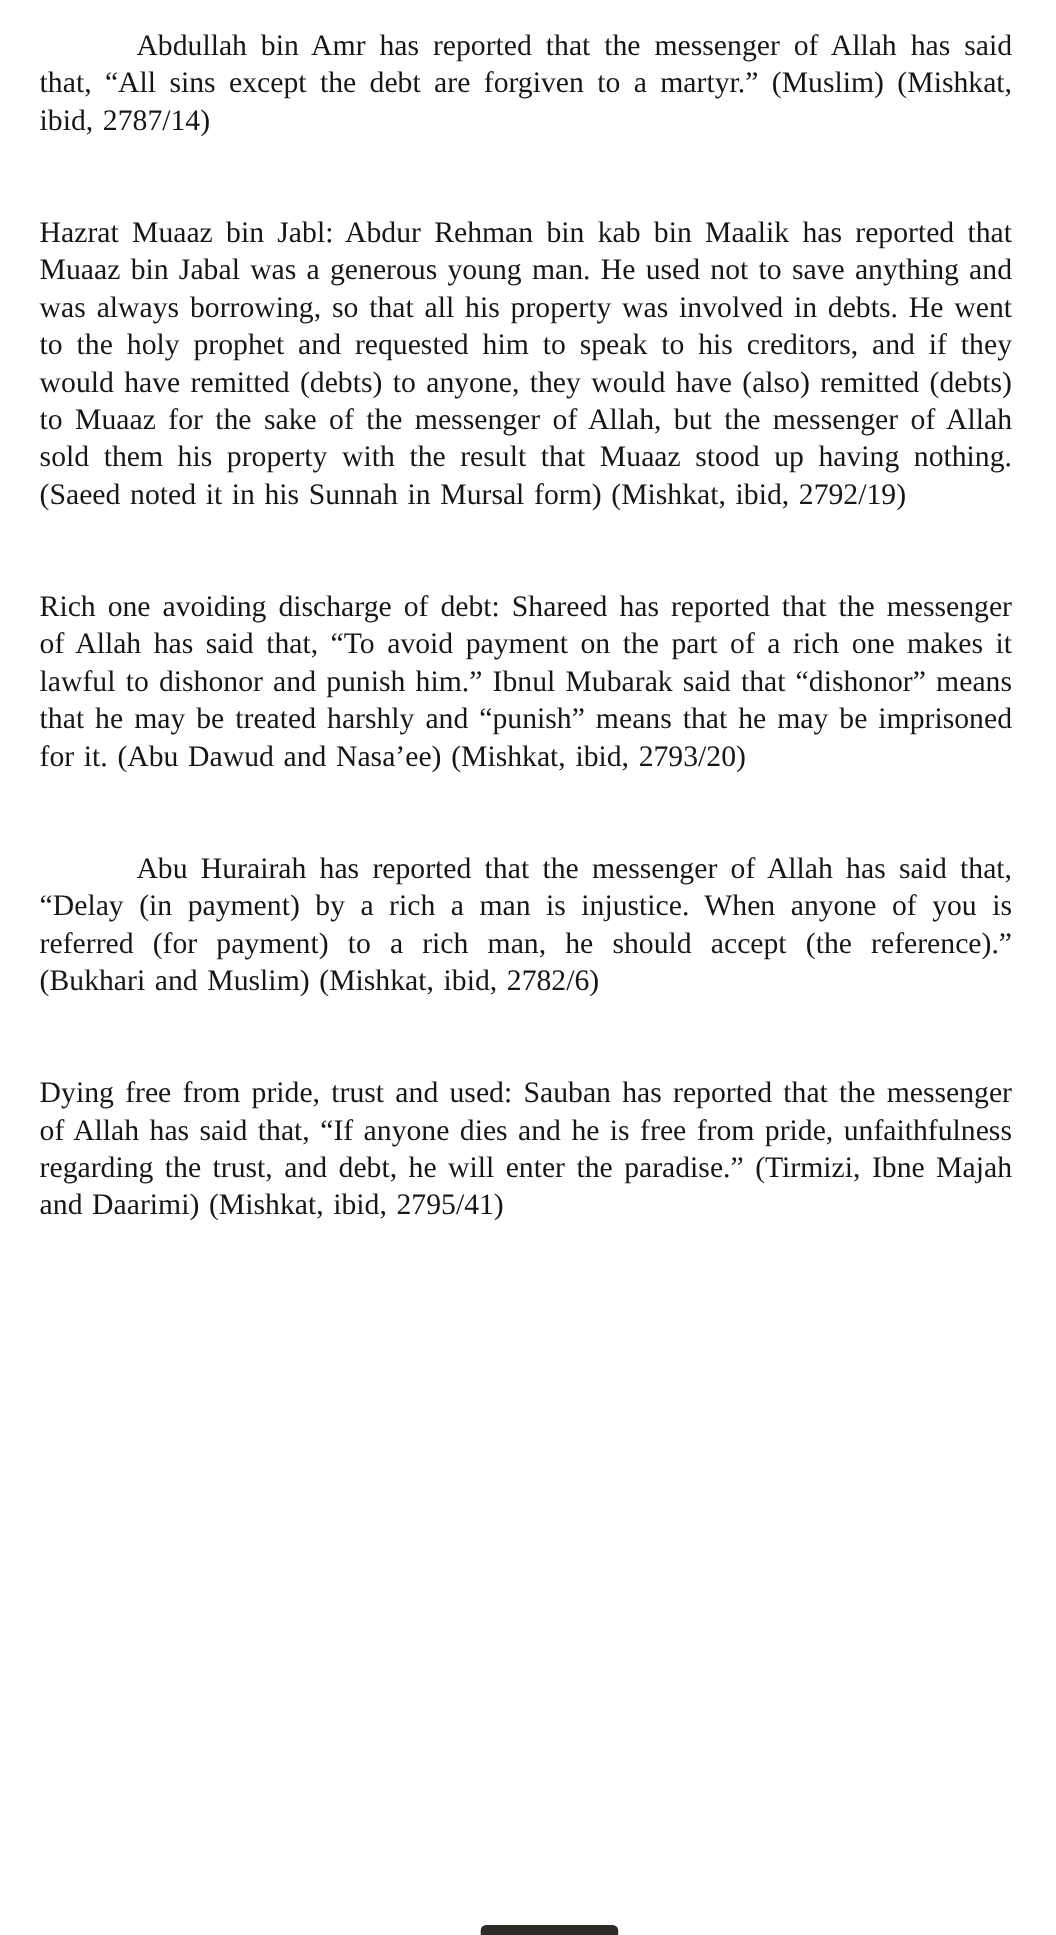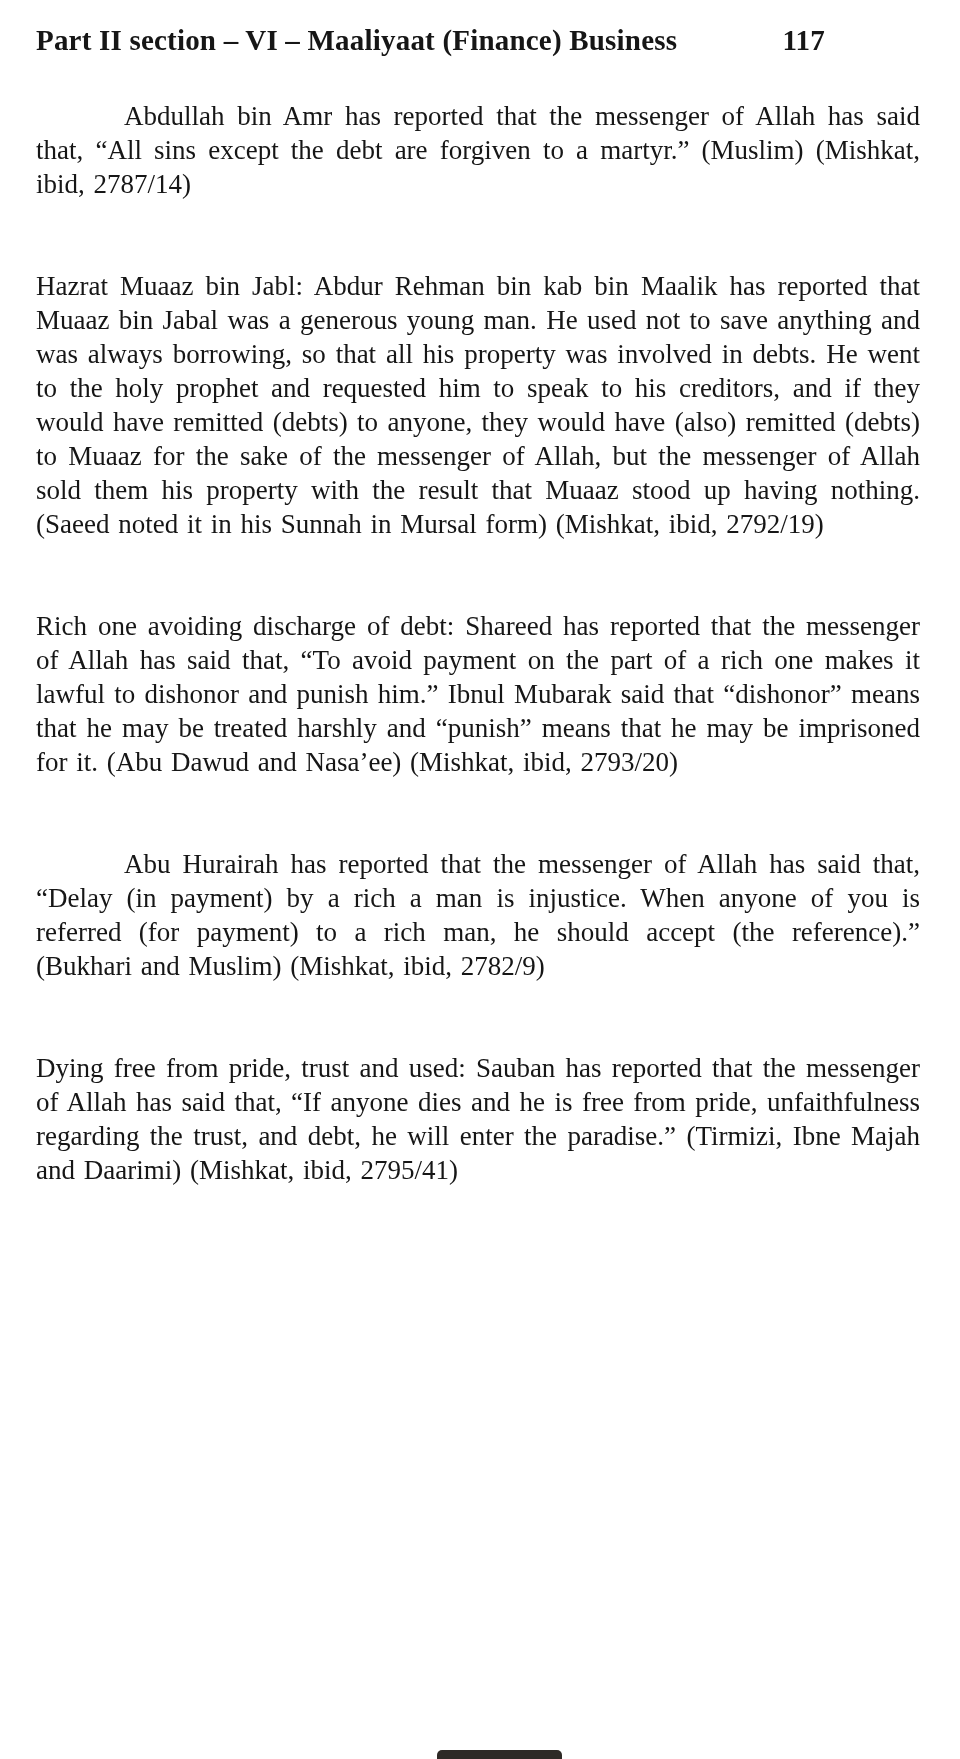--- a/index.html
+++ b/index.html
@@ -51,30 +51,26 @@
     height: 9px;
     background: #2e2a26;
     border-radius: 5px 5px 0 0;
   }
 </style>
 </head>
 <body>
 
 <main class="page">
 
-  <header class="page-header">
-    <span class="title">Part II section – VI – Maaliyaat (Finance) Business</span>
-    <span class="page-number">117</span>
-  </header>
 
   <p class="para indent"><span>Abdullah bin Amr has reported that the messenger of Allah has said that, “All sins except the debt are forgiven to a martyr.” (Muslim) (Mishkat, ibid, 2787/14)</span></p>
 
   <p class="para"><span class="lead">Hazrat Muaaz bin Jabl:</span> <span>Abdur Rehman bin kab bin Maalik has reported that Muaaz bin Jabal was a generous young man. He used not to save anything and was always borrowing, so that all his property was involved in debts. He went to the holy prophet and requested him to speak to his creditors, and if they would have remitted (debts) to anyone, they would have (also) remitted (debts) to Muaaz for the sake of the messenger of Allah, but the messenger of Allah sold them his property with the result that Muaaz stood up having nothing. (Saeed noted it in his Sunnah in Mursal form) (Mishkat, ibid, 2792/19)</span></p>
 
   <p class="para"><span class="lead">Rich one avoiding discharge of debt:</span> <span>Shareed has reported that the messenger of Allah has said that, “To avoid payment on the part of a rich one makes it lawful to dishonor and punish him.” Ibnul Mubarak said that “dishonor” means that he may be treated harshly and “punish” means that he may be imprisoned for it. (Abu Dawud and Nasa’ee) (Mishkat, ibid, 2793/20)</span></p>
 
-  <p class="para indent"><span>Abu Hurairah has reported that the messenger of Allah has said that, “Delay (in payment) by a rich a man is injustice. When anyone of you is referred (for payment) to a rich man, he should accept (the reference).” (Bukhari and Muslim) (Mishkat, ibid, 2782/9)</span></p>
+  <p class="para indent"><span>Abu Hurairah has reported that the messenger of Allah has said that, “Delay (in payment) by a rich a man is injustice. When anyone of you is referred (for payment) to a rich man, he should accept (the reference).” (Bukhari and Muslim) (Mishkat, ibid, 2782/6)</span></p>
 
   <p class="para"><span class="lead">Dying free from pride, trust and used:</span> <span>Sauban has reported that the messenger of Allah has said that, “If anyone dies and he is free from pride, unfaithfulness regarding the trust, and debt, he will enter the paradise.” (Tirmizi, Ibne Majah and Daarimi) (Mishkat, ibid, 2795/41)</span></p>
 
 </main>
 
 <div class="scan-artifact"></div>
 
 </body></html>

